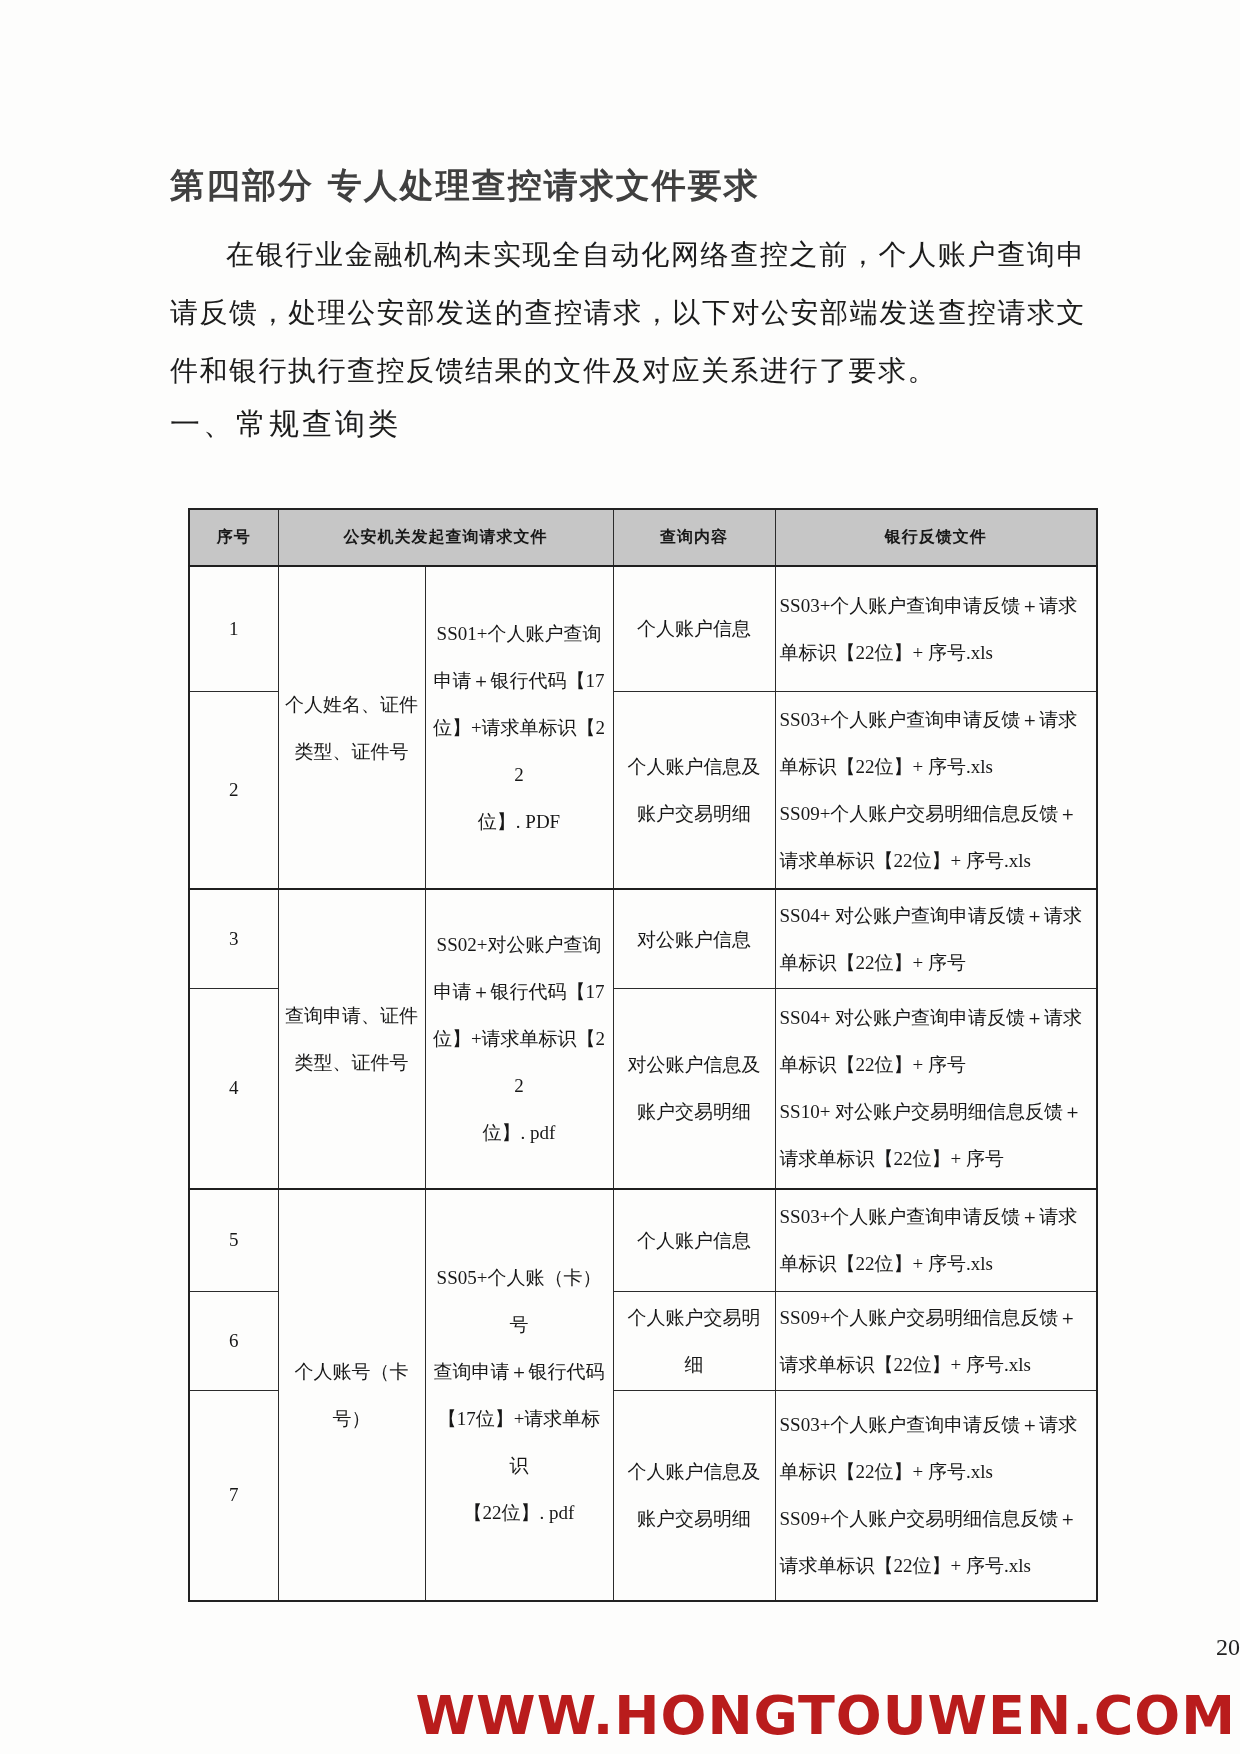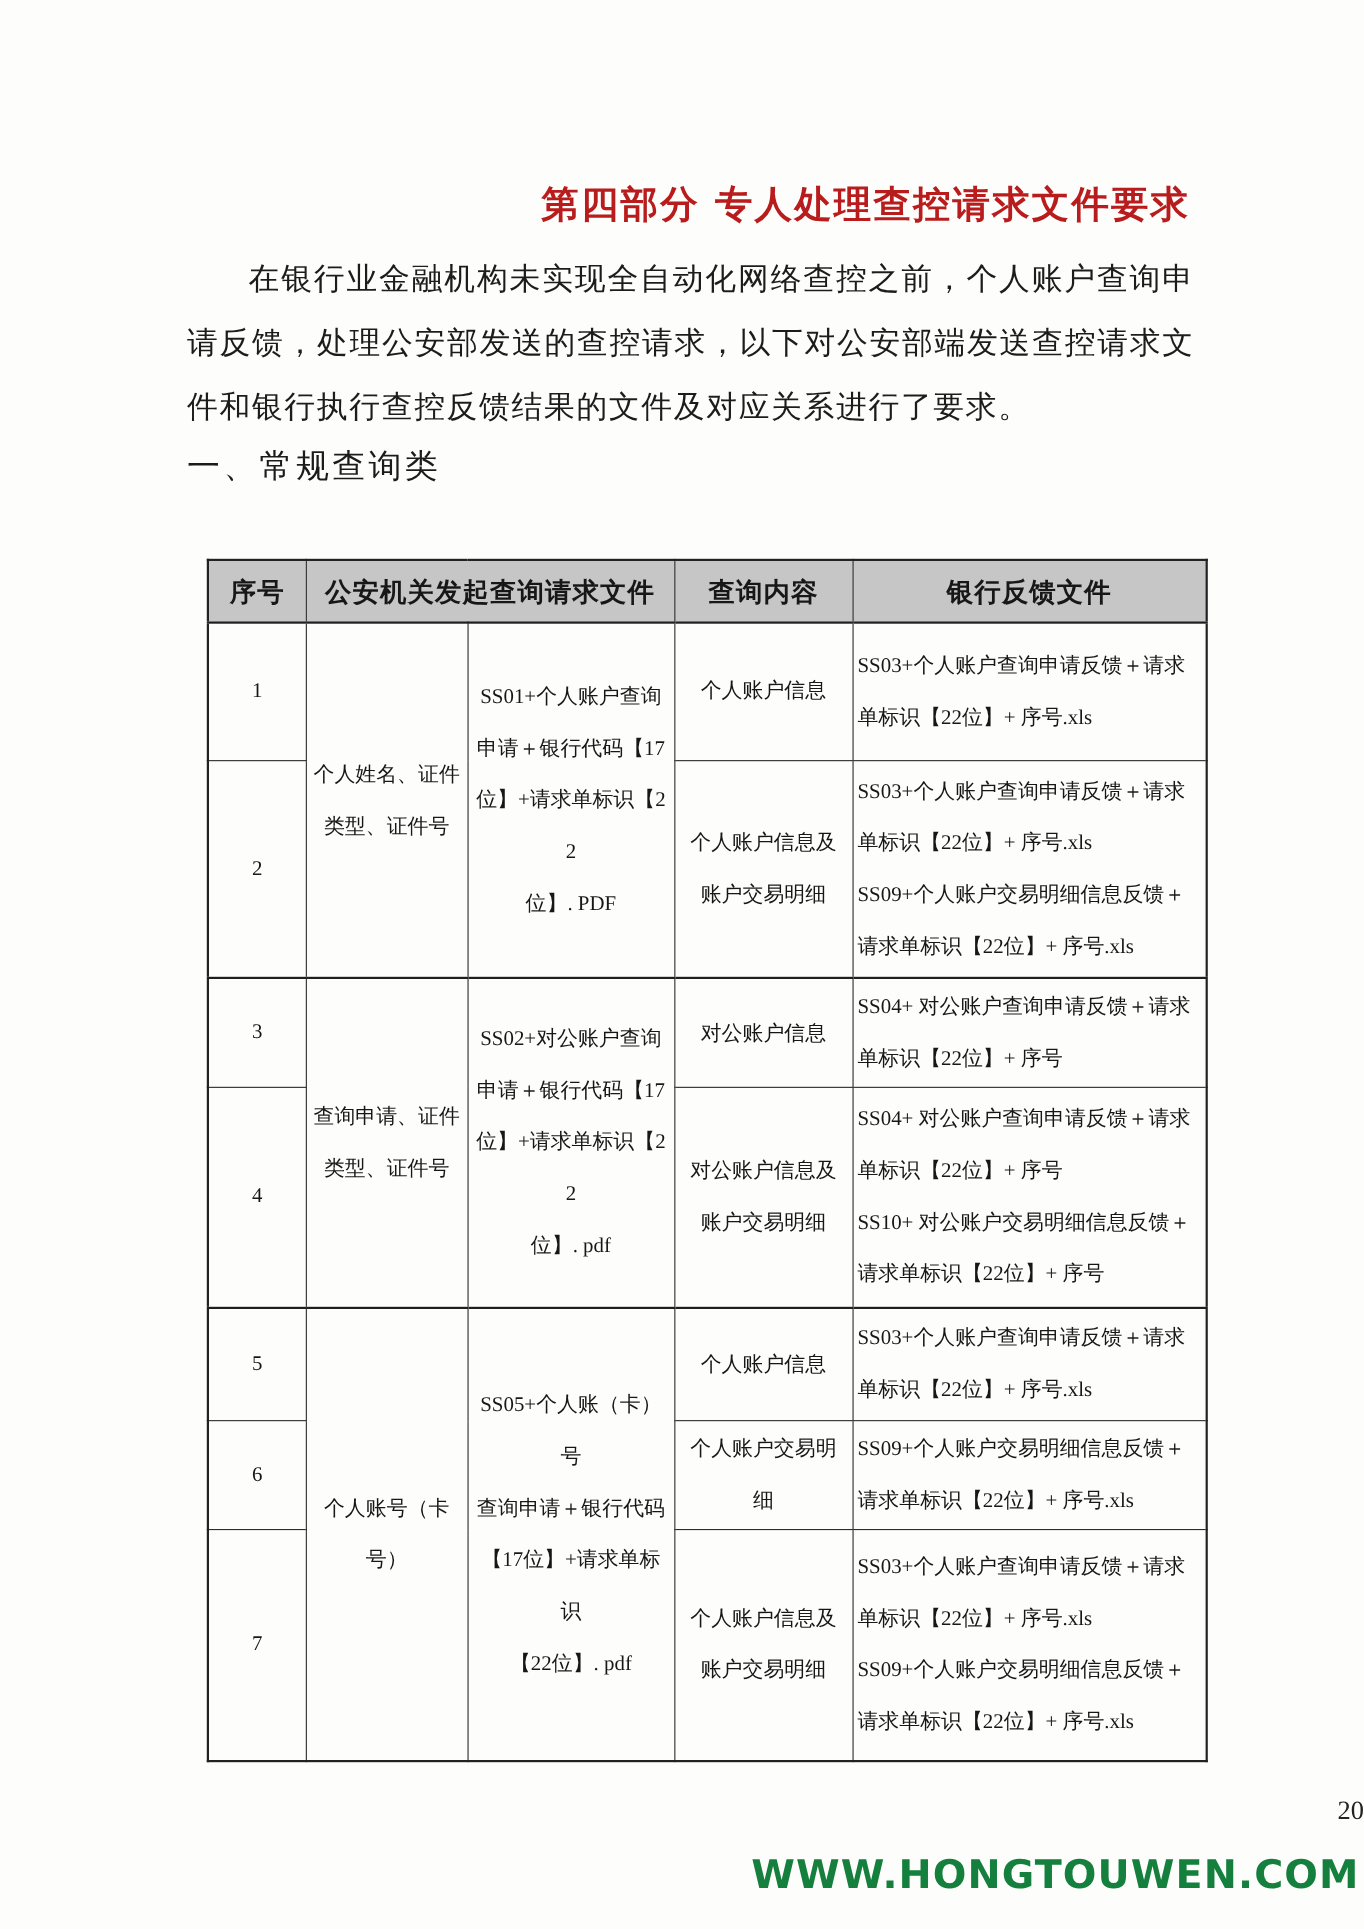--- a/index.html
+++ b/index.html
@@ -8,24 +8,24 @@
     background:#ffffff;
     font-family:"Liberation Serif","DejaVu Serif",serif;
     color:#1a1a1a;
     position:relative;
     overflow:hidden;
   }
   .page{position:absolute;inset:0;background:#fdfdfc;}
 
   .doc-title{
     position:absolute;top:163px;left:170px;width:912px;
-    text-align:right;
+    text-align:left;
     font-family:"DejaVu Sans","Liberation Sans",sans-serif;
     font-weight:700;font-size:34px;letter-spacing:2px;
-    color:#b91c1c;
+    color:#404040;
     white-space:nowrap;
   }
   .intro{
     position:absolute;top:226px;left:170px;width:916px;
     font-size:28px;line-height:58px;letter-spacing:1.5px;
     text-align:justify;text-indent:2em;
     color:#1c1c1c;
   }
   .section-heading{
     position:absolute;top:404px;left:170px;
@@ -46,38 +46,38 @@
     vertical-align:middle;
     padding:2px 4px;
     font-weight:normal;
     word-break:break-all;
   }
   .query-table{border:2px solid #222;}
   .query-table thead th{
     background:#c6c6c6;
     height:51px;
     font-weight:700;
-    font-size:24px;
+    font-size:16px;
     letter-spacing:1px;
     border-bottom:2px solid #1f1f1f;
   }
   .cell-center{text-align:center;}
   .ml{white-space:pre-line;line-height:47px;}
   .feedback-cell{text-align:left;padding-left:10px;padding-right:6px;}
   .group-sep td{border-top:2px solid #1f1f1f;}
 
   .page-number{
     position:absolute;top:1634px;left:0;width:1240px;
     text-align:right;font-size:24px;color:#222;
   }
   .watermark{
     position:absolute;top:1684px;right:4px;
     font-family:"DejaVu Sans","Liberation Sans",sans-serif;
-    font-weight:700;font-size:36px;letter-spacing:1px;
-    color:#15803d;
+    font-weight:700;font-size:54px;letter-spacing:1px;
+    color:#b91c1c;
     white-space:nowrap;
   }
 </style>
 </head>
 <body>
 
 <div class="page">
 
   <div class="doc-title">第四部分 专人处理查控请求文件要求</div>
 

